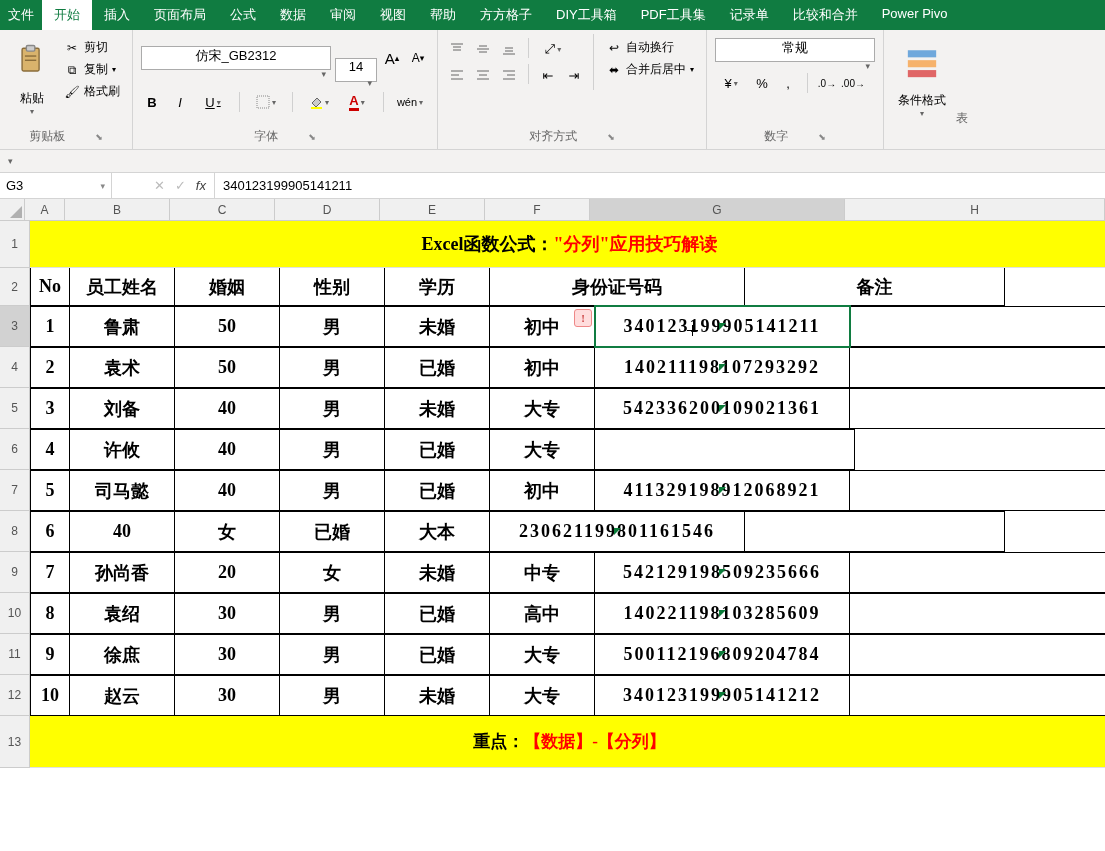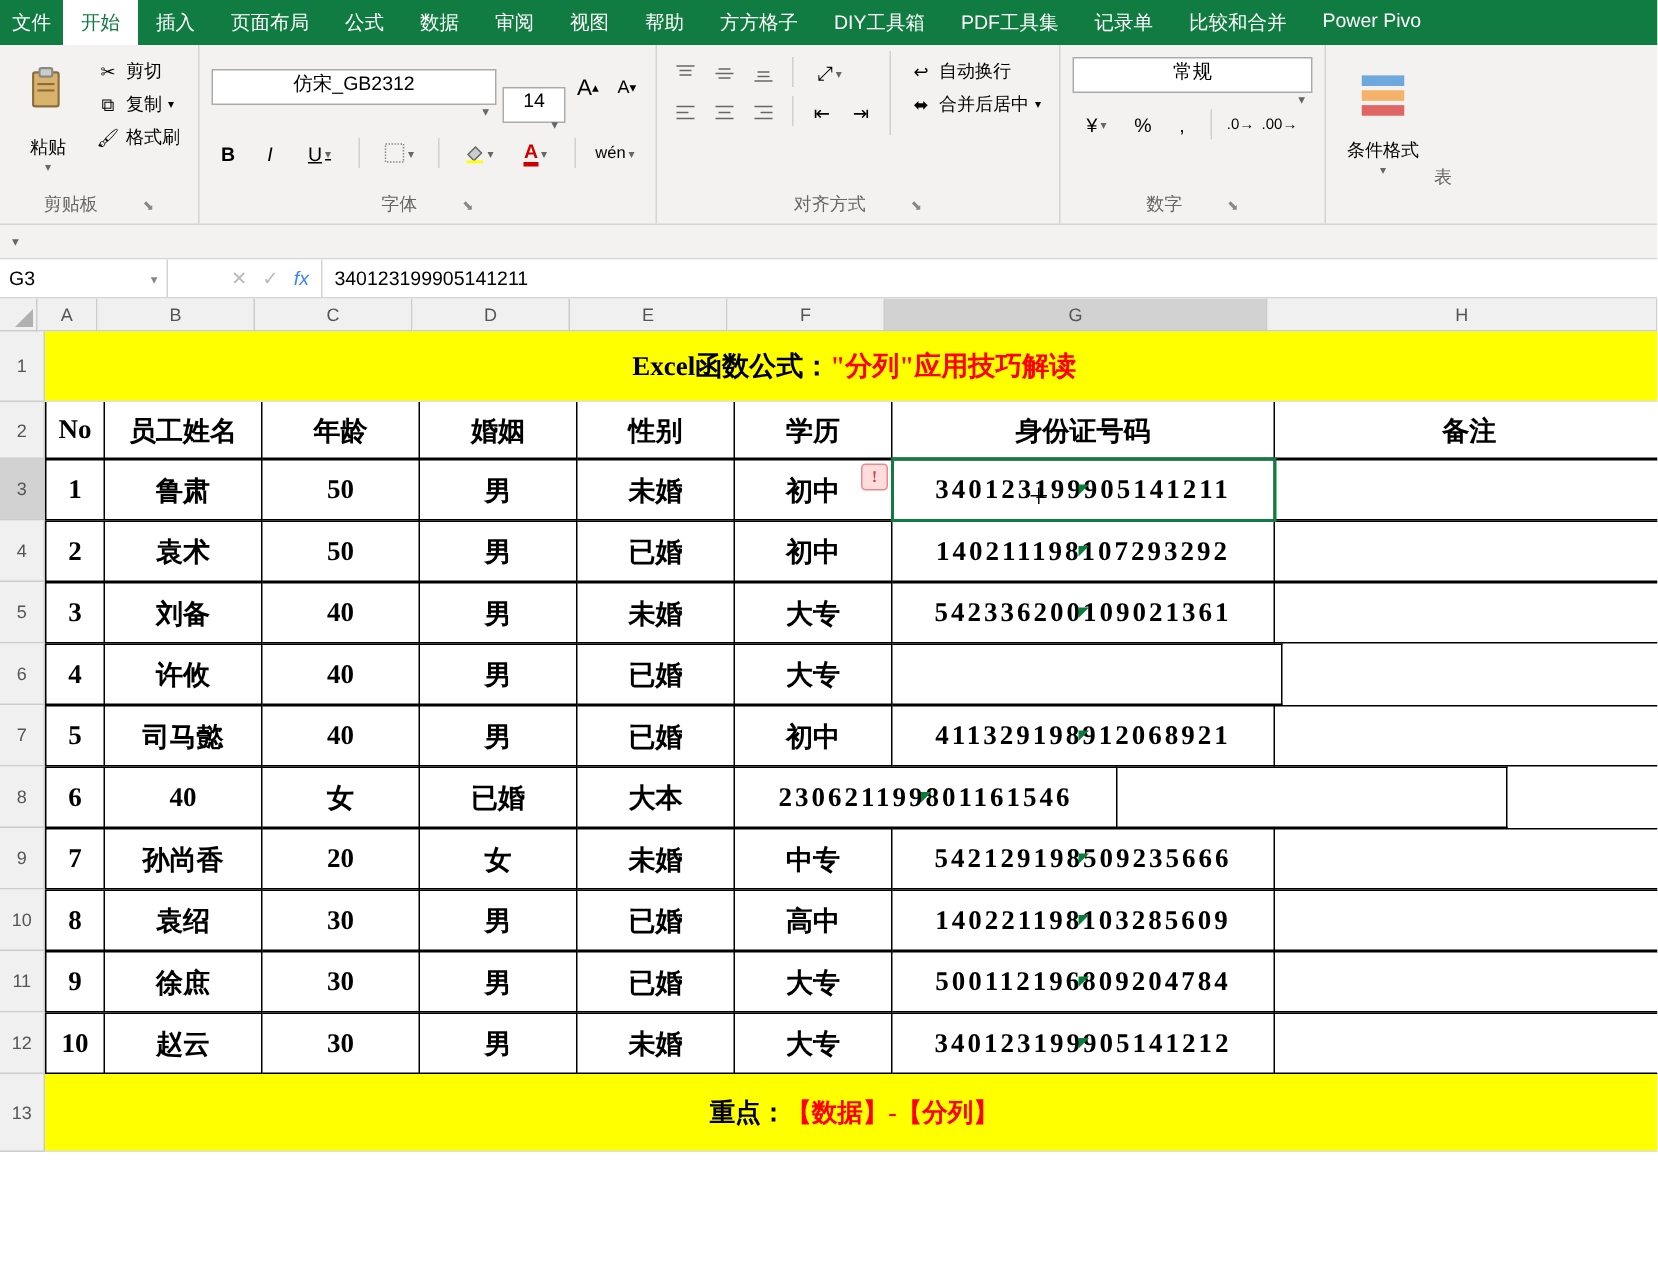--- a/index.html
+++ b/index.html
@@ -320,21 +320,21 @@
 
 <div class="formula-bar">
   <div class="name-box">
     <span>G3</span>
     <span class="drop">▾</span>
   </div>
   <div class="fb-sep"></div>
   <div class="fb-btns">
     <span style="color:#bbb;">✕</span>
     <span style="color:#bbb;">✓</span>
-    <span style="font-style:italic;color:#3b82f6;">fx</span>
+    <span style="font-style:italic;color:#404040;">fx</span>
   </div>
   <div class="fb-input">
     <span>340123199905141211</span>
   </div>
 </div>
 
 <div class="grid-area" style="flex-direction:column;">
 
   <div style="display:flex;">
     <div class="corner"></div>
@@ -369,21 +369,20 @@
     <div class="cells" id="cells-container">
         <div class="cell-row title-row" style="height: 47px;">
           <div class="cell" style="width: 1080px; height: 100%;">
             <span class="title-part1">Excel函数公式：</span>
             <span class="title-part2">"分列"应用技巧解读</span>
           </div>
         </div>
         <div class="cell-row head-row" style="height: 38px;">
           <div class="cell cA" style="height: 100%; border-left: 1px solid rgb(0, 0, 0);">No</div>
           <div class="cell cB" style="height: 100%;">员工姓名</div>
-          <div class="cell cC" style="height: 100%;">年龄</div>
           <div class="cell cE" style="height: 100%;">婚姻</div>
           <div class="cell cD" style="height: 100%;">性别</div>
           <div class="cell cF" style="height: 100%;">学历</div>
           <div class="cell cG" style="height: 100%;">身份证号码</div>
           <div class="cell cH" style="height: 100%;">备注</div>
         </div>
         <div class="cell-row data-row" style="height: 41px;">
           <div class="cell cA" style="height: 100%; border-left: 1px solid rgb(0, 0, 0);">1</div>
           <div class="cell cB" style="height: 100%;">鲁肃</div>
           <div class="cell cC" style="height: 100%;">50</div>

